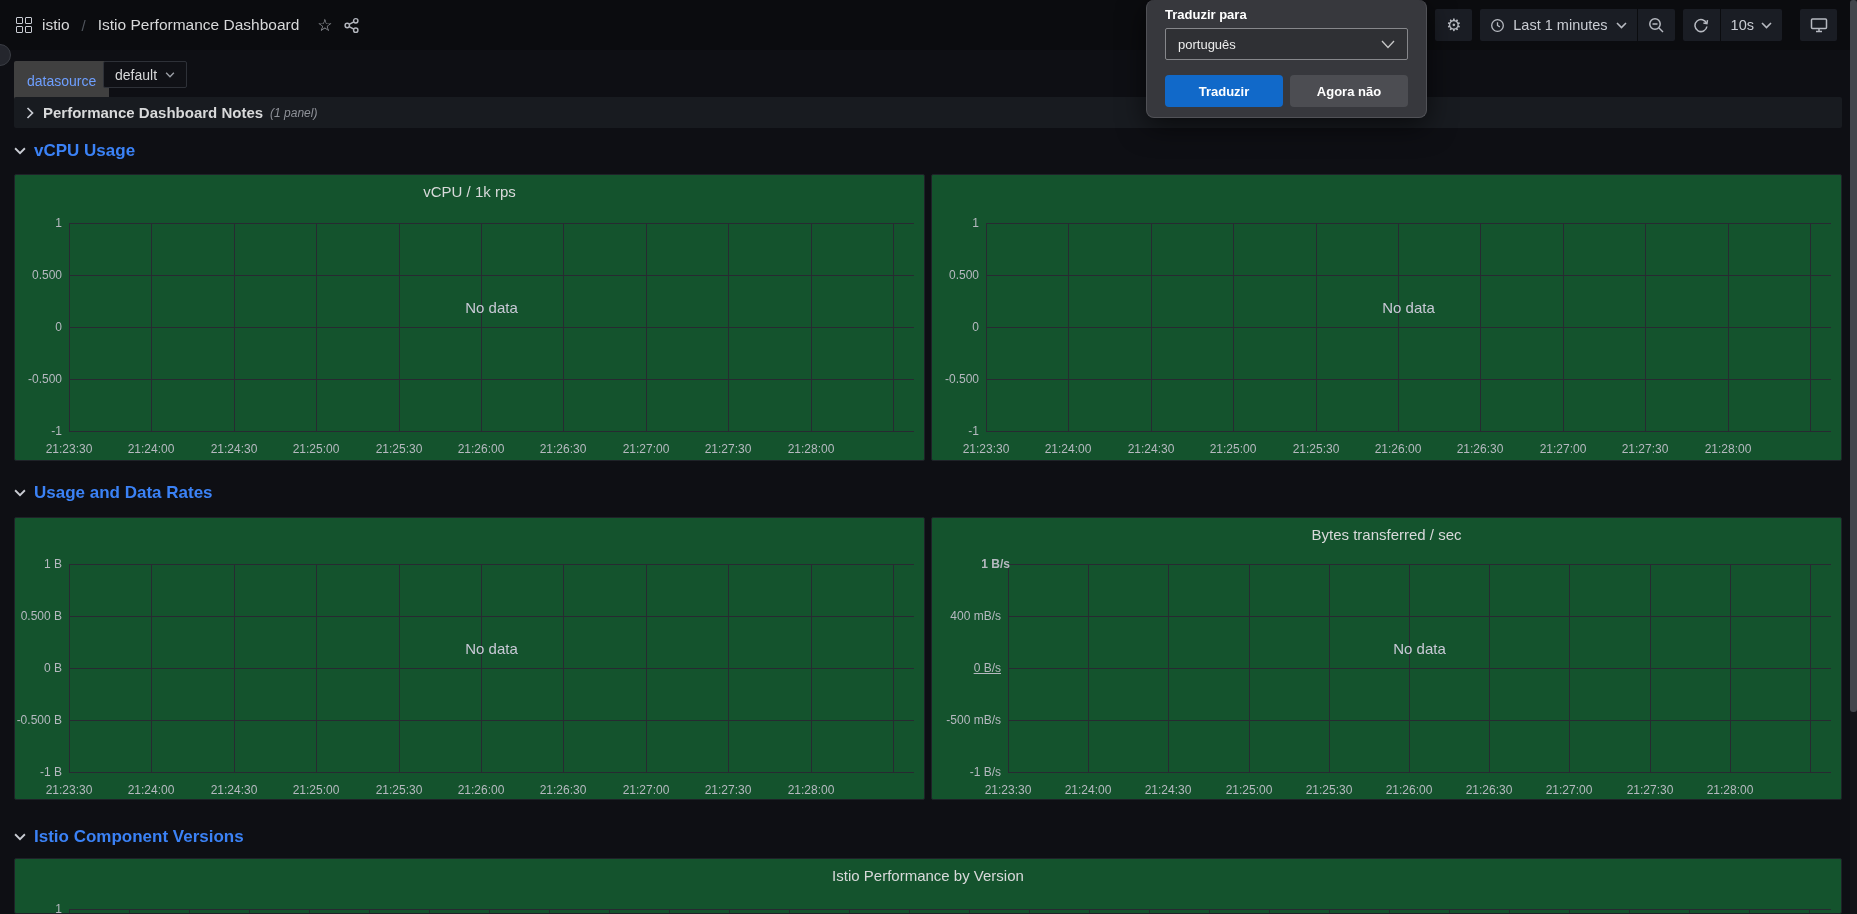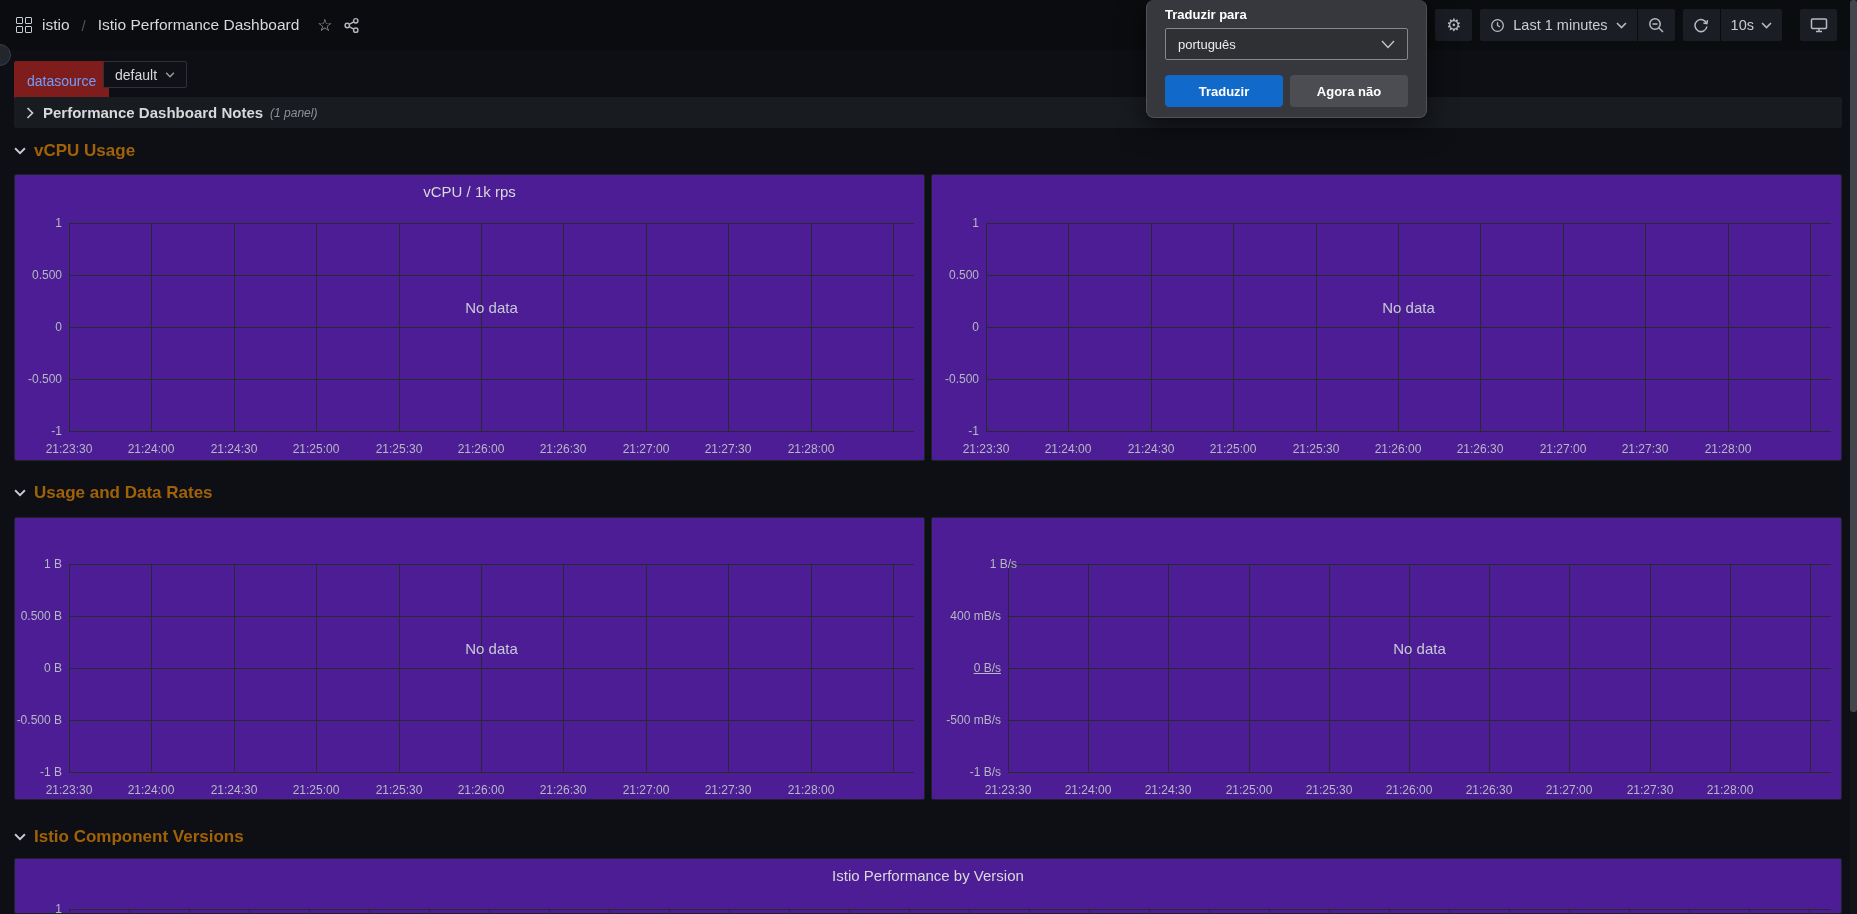--- a/index.html
+++ b/index.html
@@ -26,32 +26,32 @@
   .btn-group .btn { border-radius:0; }
   .btn-group .btn:first-child { border-radius:2px 0 0 2px; }
   .btn-group .btn:last-child { border-radius:0 2px 2px 0; }
   .grp-divider { width:1px; height:32px; background:#0b0c0f; }
   .time-btn { padding:0 10px; gap:8px; }
   .interval-btn { padding:0 10px; gap:7px; }
   .monitor-btn { margin-left:10px; }
   svg.ic { display:block; }
   .gear-glyph { font-family:"DejaVu Sans",sans-serif; font-size:17px; color:#b7bac1; line-height:1; }
   
-  .chip-label { position:absolute; left:14px; top:61px; height:40px; padding:0 13px; display:flex; align-items:center; background:#7f1d1d; border-radius:2px; font-size:14px; font-weight:500; color:#6e9fff; cursor:pointer; }
+  .chip-label { position:absolute; left:14px; top:61px; height:40px; padding:0 13px; display:flex; align-items:center; background:#404040; border-radius:2px; font-size:14px; font-weight:500; color:#6e9fff; cursor:pointer; }
   .chip-value { position:absolute; left:103px; top:61px; height:27px; padding:0 11px; display:flex; align-items:center; gap:8px; background:#101116; border:1px solid #2e3138; border-radius:2px; font-size:14px; color:#d8d9da; cursor:pointer; }
   .edge-handle { position:absolute; left:-11px; top:44px; width:22px; height:22px; border-radius:50%; background:#24262d; border:1px solid #3a3d44; }
   
   .row-bar { position:absolute; left:14px; top:97px; width:1828px; height:31px; background:#181b20; border-radius:2px; display:flex; align-items:center; padding-left:12px; cursor:pointer; }
   .row-bar .title { font-size:15px; font-weight:600; color:#d8d9da; margin-left:9px; }
   .row-bar .meta { font-size:12px; font-style:italic; color:#8e9198; margin-left:7px; }
   
   .section { position:absolute; left:14px; height:20px; display:flex; align-items:center; gap:8px; cursor:pointer; }
-  .section .title { font-size:17px; font-weight:600; color:#a16207; }
-  
-  .panel { position:absolute; background:#4c1d95; border:1px solid #1f2228; border-radius:2px; overflow:hidden; }
+  .section .title { font-size:17px; font-weight:600; color:#3b82f6; }
+  
+  .panel { position:absolute; background:#14532d; border:1px solid #1f2228; border-radius:2px; overflow:hidden; }
   .panel-title { position:absolute; left:0; top:8px; width:100%; text-align:center; font-size:15px; font-weight:500; color:#d8d9da; cursor:pointer; }
   .plot { position:absolute; }
   .hline { position:absolute; left:0; width:100%; height:1px; background:#272a31; }
   .vline { position:absolute; top:0; width:1px; background:#272a31; }
   .ytick { position:absolute; text-align:right; font-size:12px; color:#b6b9c0; transform:translateY(-50%); white-space:nowrap; }
   .xtick { position:absolute; font-size:12px; color:#b6b9c0; transform:translateX(-50%); white-space:nowrap; }
   .nodata { position:absolute; font-size:15px; color:#c9c9d6; transform:translate(-50%,-50%); }
   
   .tpopup { position:absolute; left:1146px; top:0; width:281px; height:118px; background:#37383d; border:1px solid #515257; border-top:none; border-radius:8px; box-shadow:0 8px 28px rgba(0,0,0,0.6); z-index:50; }
   .tpopup .ptitle { position:absolute; left:18px; top:7px; font-size:13px; font-weight:700; color:#ffffff; }
@@ -285,39 +285,40 @@
       <div class="xtick" style="left: 301px; top: 265px;">21:25:00</div>
       <div class="xtick" style="left: 384px; top: 265px;">21:25:30</div>
       <div class="xtick" style="left: 466px; top: 265px;">21:26:00</div>
       <div class="xtick" style="left: 548px; top: 265px;">21:26:30</div>
       <div class="xtick" style="left: 631px; top: 265px;">21:27:00</div>
       <div class="xtick" style="left: 713px; top: 265px;">21:27:30</div>
       <div class="xtick" style="left: 796px; top: 265px;">21:28:00</div>
       <div class="nodata" style="left: 476.5px; top: 130px;">No data</div>
     </div>
     <div class="panel" style="left: 931px; top: 517px; width: 911px; height: 283px;">
+      <div class="panel-title">Bytes transferred / sec</div>
       <div class="plot" style="left: 76px; top: 46px; width: 823px; height: 208px;">
         <div class="hline" style="top: 0px;"></div>
         <div class="hline" style="top: 52px;"></div>
         <div class="hline" style="top: 104px;"></div>
         <div class="hline" style="top: 156px;"></div>
         <div class="hline" style="top: 208px;"></div>
         <div class="vline" style="left: 0px; height: 208px;"></div>
         <div class="vline" style="left: 80px; height: 208px;"></div>
         <div class="vline" style="left: 160px; height: 208px;"></div>
         <div class="vline" style="left: 241px; height: 208px;"></div>
         <div class="vline" style="left: 321px; height: 208px;"></div>
         <div class="vline" style="left: 401px; height: 208px;"></div>
         <div class="vline" style="left: 481px; height: 208px;"></div>
         <div class="vline" style="left: 561px; height: 208px;"></div>
         <div class="vline" style="left: 642px; height: 208px;"></div>
         <div class="vline" style="left: 722px; height: 208px;"></div>
         <div class="vline" style="left: 802px; height: 208px;"></div>
       </div>
-      <div class="ytick" style="left: 16px; width: 69px; top: 46px;">1 B/s</div>
+      <div class="ytick" style="left: 9px; width: 69px; top: 46px; font-weight: bold;">1 B/s</div>
       <div class="ytick" style="left: 0px; width: 69px; top: 98px;">400 mB/s</div>
       <div class="ytick" style="left: 0px; width: 69px; top: 150px; text-decoration: underline;">0 B/s</div>
       <div class="ytick" style="left: 0px; width: 69px; top: 202px;">-500 mB/s</div>
       <div class="ytick" style="left: 0px; width: 69px; top: 254px;">-1 B/s</div>
       <div class="xtick" style="left: 76px; top: 265px;">21:23:30</div>
       <div class="xtick" style="left: 156px; top: 265px;">21:24:00</div>
       <div class="xtick" style="left: 236px; top: 265px;">21:24:30</div>
       <div class="xtick" style="left: 317px; top: 265px;">21:25:00</div>
       <div class="xtick" style="left: 397px; top: 265px;">21:25:30</div>
       <div class="xtick" style="left: 477px; top: 265px;">21:26:00</div>

